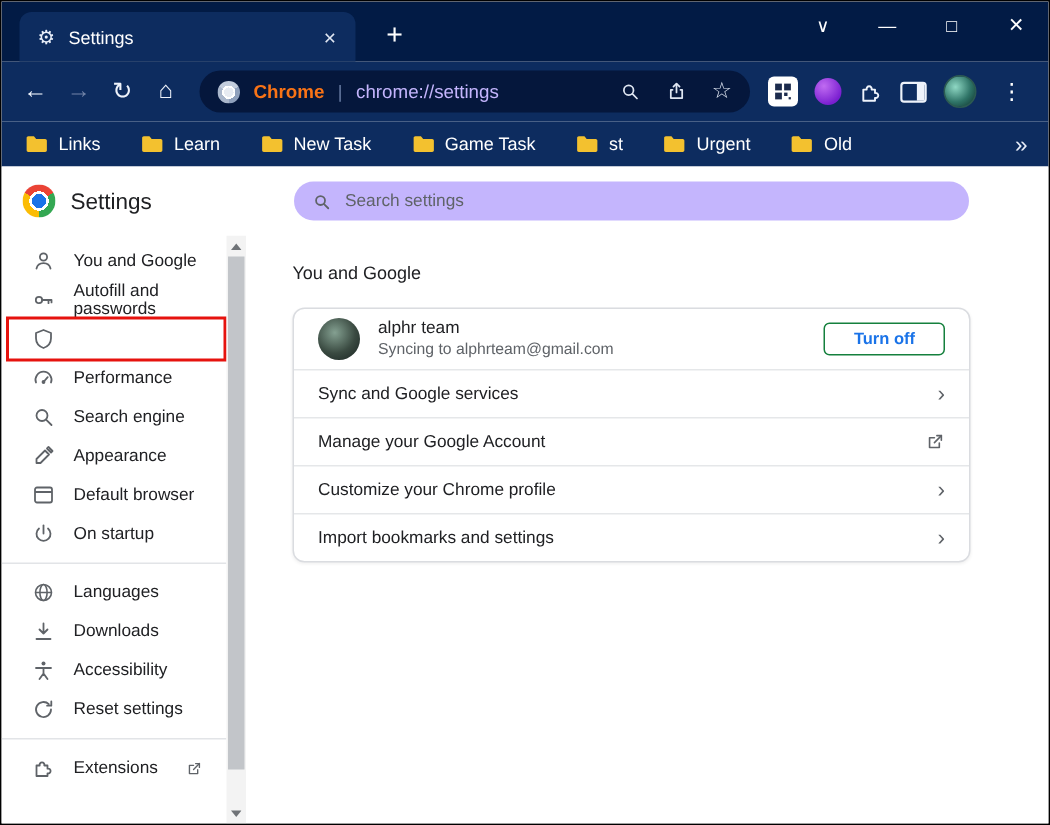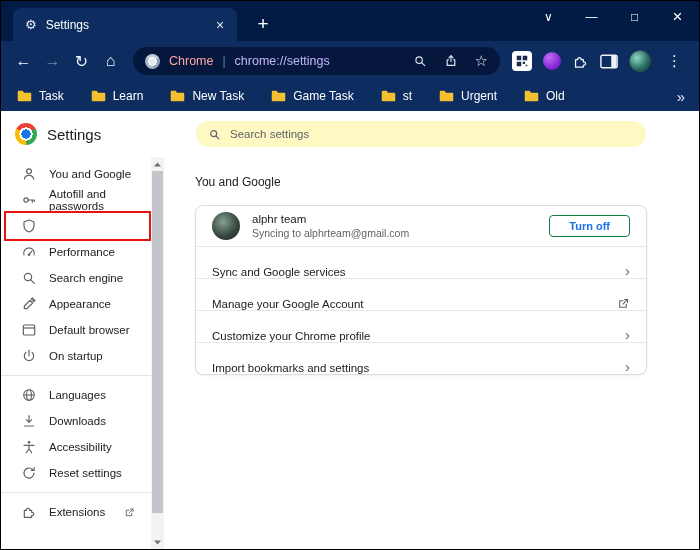--- a/index.html
+++ b/index.html
@@ -20,21 +20,21 @@
   .wc .close-glyph { font-size:17px; }
 
   
   .toolbar { flex:0 0 40px; background:var(--toolbar,#0d2c5f); display:flex; align-items:center; padding:0 8px; }
   .tb-icon { color:#eef3fb; width:29px; height:29px; display:flex; align-items:center; justify-content:center; font-size:16px; border-radius:50%; flex:0 0 auto; }
   .tb-icon.dim { color:#6f82a6; }
   .addressbar { flex:1 1 auto; height:28px; background:var(--addressbar,#05173c); border-radius:14px; display:flex; align-items:center; padding:0 12px; margin:0 8px; min-width:0; }
   .mini-chrome { width:15px; height:15px; border-radius:50%; flex:0 0 auto; margin-right:9px;
       background: radial-gradient(circle, #e7ebf2 0 30%, #fff 30% 42%, rgba(0,0,0,0) 42%),
                   conic-gradient(from -60deg, #c3cddd 0 120deg, #8fa0bc 0 240deg, #aab7cc 0 360deg); }
-  .ab-site { font-size:12.5px; color:#fca5a5; }
+  .ab-site { font-size:12.5px; color:#f97316;font-weight:bold; }
   .ab-sep { margin:0 9px; color:#6a7ea6; font-size:12px; }
   .ab-url { font-size:12.5px; color:#c4b5fd; flex:1 1 auto; min-width:0; white-space:nowrap; overflow:hidden; }
   .ab-right { display:flex; gap:17px; align-items:center; margin-left:8px; color:#dfe6f2; }
   .ab-right svg { width:14px; height:14px; display:block; }
   .star { font-size:15px; line-height:14px; }
   .tb-right { display:flex; align-items:center; gap:11px; padding:0 4px; }
   .qr-box { width:20px; height:20px; background:#fff; border-radius:4px; display:flex; align-items:center; justify-content:center; }
   .qr-box svg { width:12px; height:12px; }
   .purple-dot { width:18px; height:18px; border-radius:50%; background: radial-gradient(circle at 35% 30%, #c06bf2, #7a1fd0 72%); }
   .panel-ic svg { width:18px; height:15px; display:block; }
@@ -50,21 +50,21 @@
 
   
   .content { flex:1 1 auto; background:#fff; color:#202124; display:flex; flex-direction:column; overflow:hidden; }
   .content-top { flex:0 0 46px; display:flex; align-items:center; }
   .brand { width:150px; flex:0 0 150px; padding-left:14px; display:flex; align-items:center; gap:10px; }
   .chrome-logo { width:22px; height:22px; border-radius:50%; flex:0 0 auto;
       background: radial-gradient(circle, #1a73e8 0 30%, #fff 30% 42%, rgba(0,0,0,0) 42%),
                   conic-gradient(from -60deg, #ea4335 0 120deg, #34a853 0 240deg, #fbbc05 0 360deg); }
   .brand-title { font-size:15px; color:#202124; }
   .search-region { flex:1 1 auto; padding:0 53px 0 45px; }
-  .search-pill { height:26px; background:#fef9c3; border-radius:13px; display:flex; align-items:center; padding:0 12px; gap:9px; }
+  .search-pill { height:26px; background:#c4b5fd; border-radius:13px; display:flex; align-items:center; padding:0 12px; gap:9px; }
   .search-pill svg { width:13px; height:13px; color:#5f6368; flex:0 0 auto; }
   .search-pill input { border:none; outline:none; background:transparent; font-family:inherit; font-size:11.5px; color:#3c4043; width:100%; }
   .search-pill input::placeholder { color:#5f6368; }
 
   .content-body { flex:1 1 auto; display:flex; overflow:hidden; }
   .sidebar { width:150px; flex:0 0 150px; padding-top:4px; overflow:hidden; }
   .sb-item { height:26px; display:flex; align-items:center; gap:12px; padding-left:20px; font-size:11.5px; color:#202124; position:relative; }
   .sb-icon { width:16px; height:16px; color:#5f6368; display:flex; flex:0 0 auto; }
   .sb-icon svg { width:16px; height:16px; }
   .sb-divider { border-top:1px solid #e2e4e7; margin:6px 0; }
@@ -80,21 +80,21 @@
 
   .main { flex:1 1 auto; padding:12px 52px 0 31px; overflow:hidden; }
   .section-title { font-size:12px; color:#202124; margin:6px 0 16px; }
   .card { border:1px solid #dadce0; border-radius:8px; box-shadow:0 1px 2px rgba(60,64,67,.08); background:#fff; }
   .profile-row { display:flex; align-items:center; gap:12px; padding:6px 16px; height:40px; }
   .avatar-card { width:28px; height:28px; border-radius:50%; flex:0 0 auto;
       background: radial-gradient(circle at 40% 35%, #84a091, #3a4a41 55%, #1f2a27 90%); }
   .profile-name { font-size:11.5px; color:#202124; }
   .profile-sub { font-size:10.5px; color:#5f6368; margin-top:2px;text-align:center; }
   .turnoff { margin-left:auto; background:#fff; color:var(--accent,#1a73e8); border:1px solid #15803d; border-radius:4px; font-size:11px; font-weight:bold; padding:4px 19px; font-family:inherit; }
-  .card-row { display:flex; align-items:flex-end; justify-content:space-between; height:32px; padding:0 16px; border-top:1px solid #e5e7e9; font-size:11.5px; color:#202124; }
+  .card-row { display:flex; align-items:center; justify-content:space-between; height:32px; padding:0 16px; border-top:1px solid #e5e7e9; font-size:11.5px; color:#202124; }
   .chev { color:#5f6368; font-size:15px; line-height:14px; }
   .row-ext svg { width:13px; height:13px; display:block; color:#5f6368; }
 </style>
 </head>
 <body>
 
 <div class="window">
 
   <div class="titlebar">
     <div class="tab">
@@ -157,21 +157,21 @@
       <span class="avatar-tb"></span>
       <span class="kebab">⋮</span>
     </div>
   </div>
 
   <div class="bookmarks">
     <span class="bm">
       <svg class="folder-icon" viewBox="0 0 20 16">
           <path d="M1 2.5C1 1.7 1.7 1 2.5 1h5l2 2.5h8c.8 0 1.5.7 1.5 1.5v8.5c0 .8-.7 1.5-1.5 1.5h-15C1.7 15 1 14.3 1 13.5z"></path>
         </svg>
-      <span>Task</span>
+      <span>Links</span>
     </span>
     <span class="bm">
       <svg class="folder-icon" viewBox="0 0 20 16">
           <path d="M1 2.5C1 1.7 1.7 1 2.5 1h5l2 2.5h8c.8 0 1.5.7 1.5 1.5v8.5c0 .8-.7 1.5-1.5 1.5h-15C1.7 15 1 14.3 1 13.5z"></path>
         </svg>
       <span>Learn</span>
     </span>
     <span class="bm">
       <svg class="folder-icon" viewBox="0 0 20 16">
           <path d="M1 2.5C1 1.7 1.7 1 2.5 1h5l2 2.5h8c.8 0 1.5.7 1.5 1.5v8.5c0 .8-.7 1.5-1.5 1.5h-15C1.7 15 1 14.3 1 13.5z"></path>

